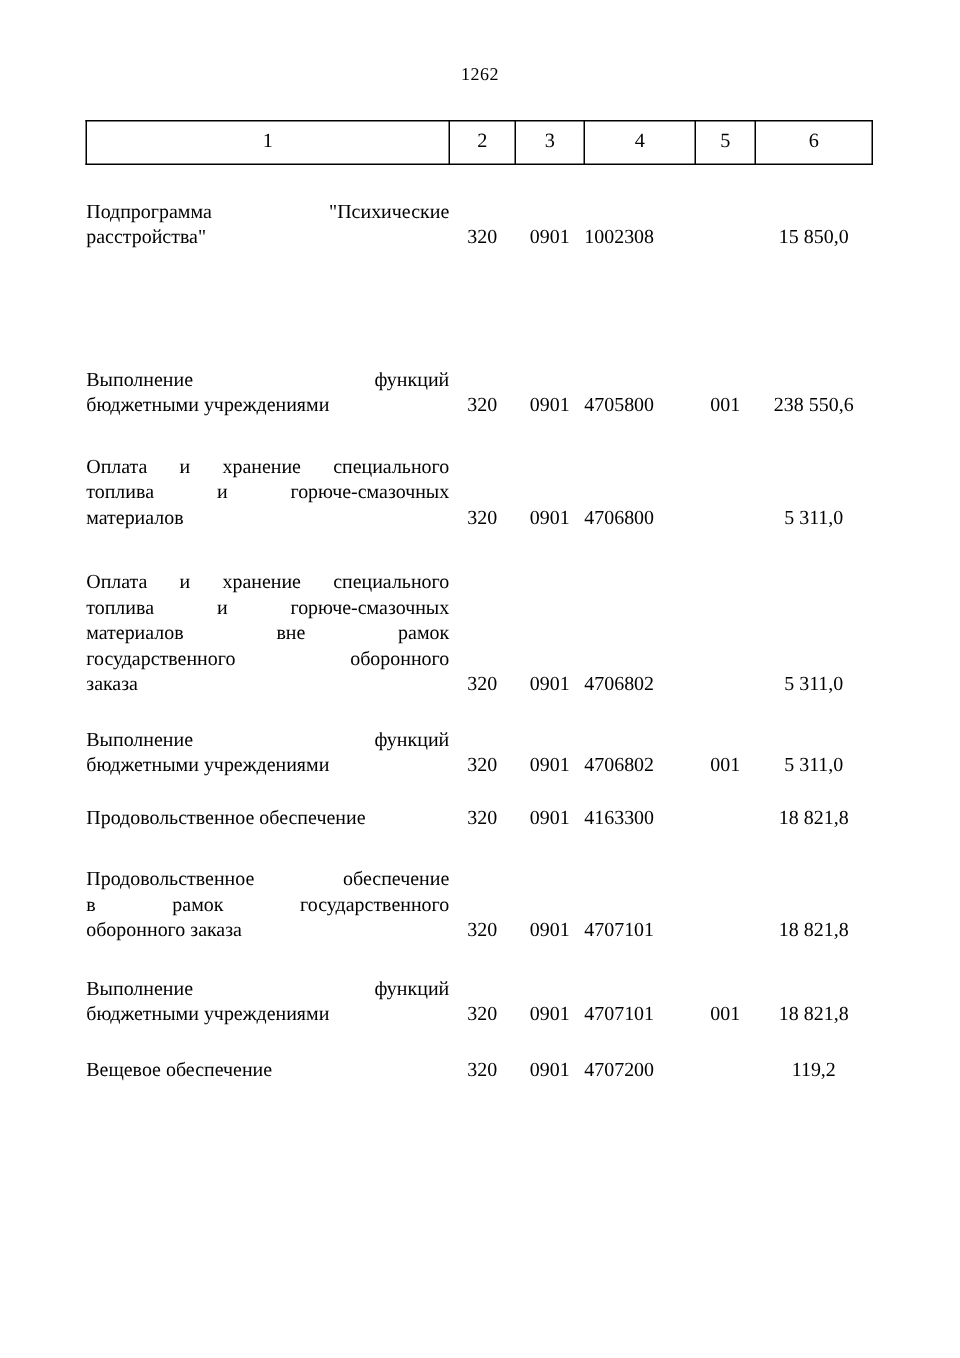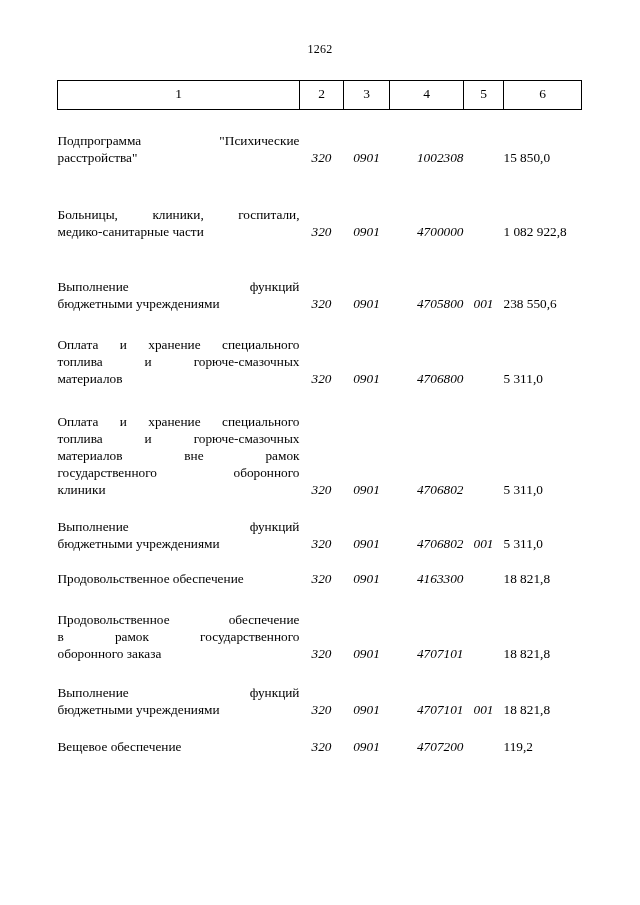--- a/index.html
+++ b/index.html
@@ -70,28 +70,27 @@
   td.name {
     text-align: justify;
     text-align-last: justify;
     padding: 0 10px 0 10px;
     line-height: 17px;
     vertical-align: bottom;
   }
   td.code {
     text-align: center;
     padding-bottom: 0px;
-    font-style: italic;
   }
   td.code4 {
-    text-align: right;
+    text-align: left;
     padding-left: 6px;
   }
   td.amount {
-    text-align: left;
+    text-align: center;
     padding-right: 6px;
     white-space: nowrap;
   }
   .spacer-row td {
     height: 14px;
     font-size: 0;
     line-height: 0;
     padding: 0;
     border: none;
   }
@@ -143,31 +142,20 @@
             <td class="code code4">1002308</td>
             <td class="code"></td>
             <td class="amount">15 850,0</td>
           </tr>
           <tr class="spacer-row">
             <td colspan="6" style="height: 18px;"></td>
           </tr>
           <tr class="spacer-row">
             <td colspan="6" style="height: 22px;"></td>
           </tr>
-          <tr class="body-row">
-            <td class="name">
-              <span class="line">Больницы,  клиники,  госпитали,</span>
-              <span class="line lastline">медико-санитарные части</span>
-            </td>
-            <td class="code">320</td>
-            <td class="code">0901</td>
-            <td class="code code4">4700000</td>
-            <td class="code"></td>
-            <td class="amount">1 082 922,8</td>
-          </tr>
           <tr class="spacer-row">
             <td colspan="6" style="height: 18px;"></td>
           </tr>
           <tr class="spacer-row">
             <td colspan="6" style="height: 20px;"></td>
           </tr>
           <tr class="body-row">
             <td class="name">
               <span class="line">Выполнение                функций</span>
               <span class="line lastline">бюджетными учреждениями</span>
@@ -195,21 +183,21 @@
           </tr>
           <tr class="spacer-row">
             <td colspan="6" style="height: 26px;"></td>
           </tr>
           <tr class="body-row">
             <td class="name">
               <span class="line">Оплата и хранение специального</span>
               <span class="line">топлива    и    горюче-смазочных</span>
               <span class="line">материалов         вне        рамок</span>
               <span class="line">государственного        оборонного</span>
-              <span class="line lastline">клиники</span>
+              <span class="line lastline">заказа</span>
             </td>
             <td class="code">320</td>
             <td class="code">0901</td>
             <td class="code code4">4706802</td>
             <td class="code"></td>
             <td class="amount">5 311,0</td>
           </tr>
           <tr class="spacer-row">
             <td colspan="6" style="height: 20px;"></td>
           </tr>

